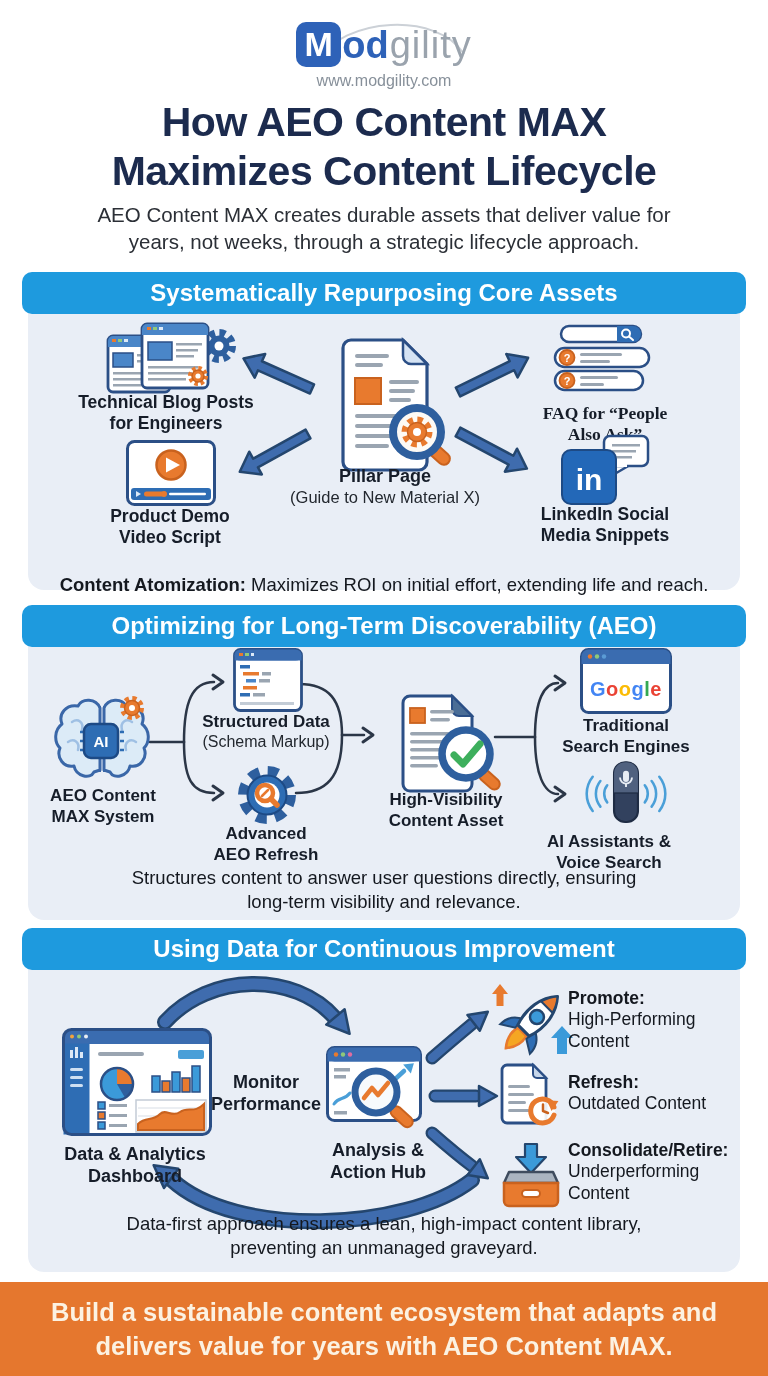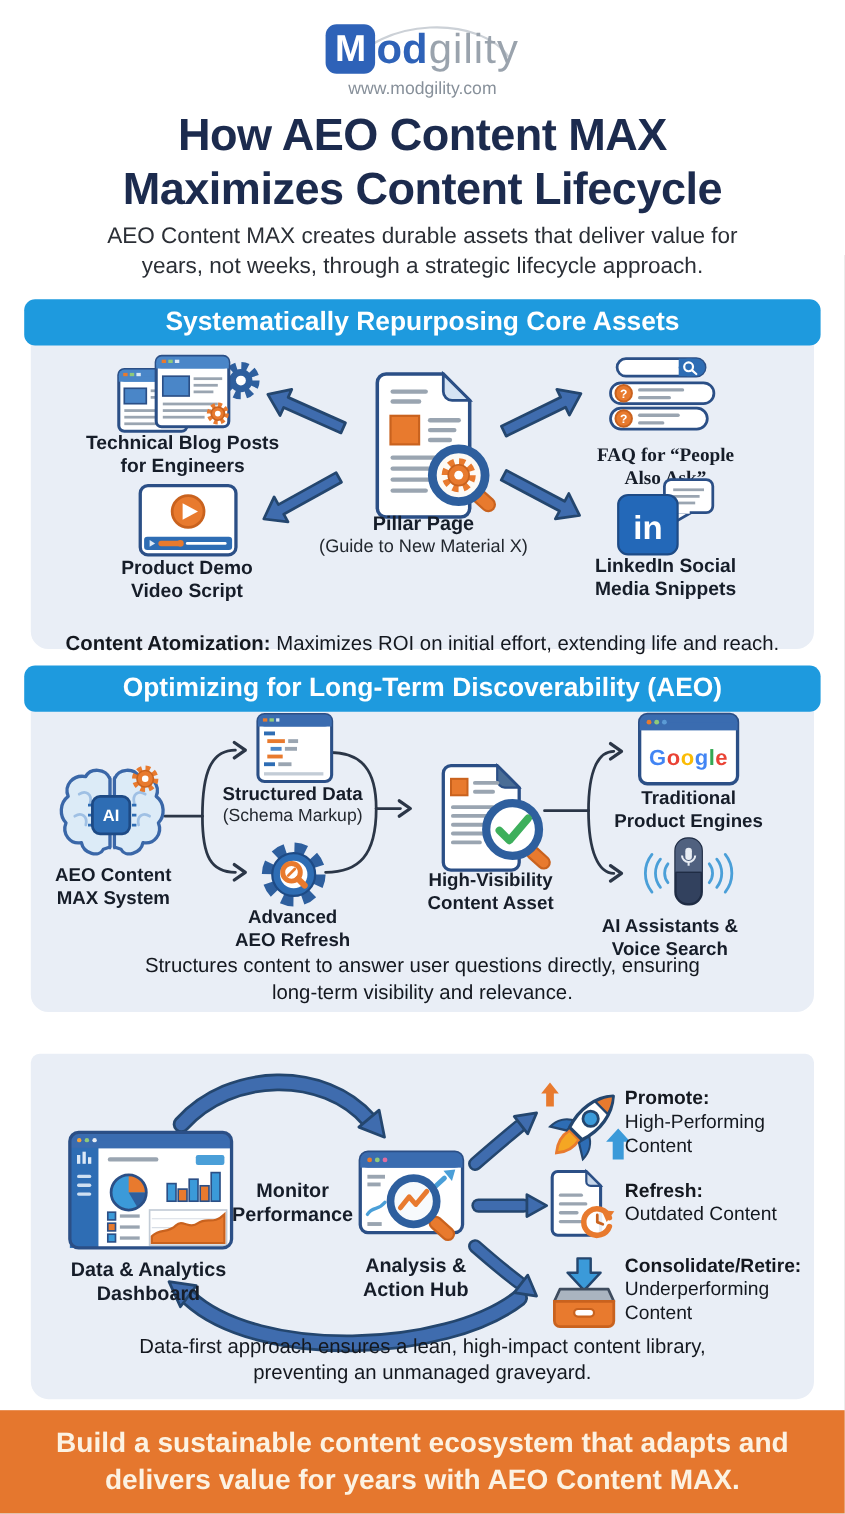--- a/index.html
+++ b/index.html
@@ -59,20 +59,23 @@
   <div class="abs sec-head" style="top:272px;">
       <span>Systematically Repurposing Core Assets</span>
     </div>
 
   <div class="abs sec-body" style="top:635px; height:285px;"></div>
   <div class="abs sec-head" style="top:605px;">
       <span>Optimizing for Long-Term Discoverability (AEO)</span>
     </div>
 
   <div class="abs sec-body" style="top:958px; height:314px;"></div>
+  <div class="abs sec-head" style="top:928px;">
+      <span>Using Data for Continuous Improvement</span>
+    </div>
 
   <svg id="arrow-overlay" width="768" height="1376" viewBox="0 0 768 1376">
 
     <path d="M316,62 C344,16 438,12 464,54" fill="none" stroke="#ccd1d7" stroke-width="2"></path>
 
     <g fill="#3f6cae" stroke="#24466e" stroke-width="2.5" stroke-linejoin="round">
       <g transform="translate(312,389) rotate(204)">
           <path d="M0,-5 H57 V-13 L75,0 L57,13 V5 H0 Z"></path>
         </g>
       <g transform="translate(308,434) rotate(151)">
@@ -338,21 +341,21 @@
   <svg class="icon" style="left:580px; top:648px;" width="92" height="66" viewBox="0 0 92 66">
     <rect x="1.5" y="1.5" width="89" height="63" rx="7" fill="#fff" stroke="#2b4f86" stroke-width="3"></rect>
     <rect x="1.5" y="1.5" width="89" height="14" rx="7" fill="#3a6cb0"></rect>
       <rect x="1.5" y="9" width="89" height="7" fill="#3a6cb0"></rect>
     <circle cx="10" cy="8.5" r="2.2" fill="#e87a2e"></circle>
       <circle cx="17" cy="8.5" r="2.2" fill="#8fc97a"></circle>
       <circle cx="24" cy="8.5" r="2.2" fill="#5b9bd5"></circle>
   </svg>
   <div class="abs" id="google-logo-text" style="left:582px; top:678px; width:88px;"><span style="color: rgb(66, 133, 244);">G</span><span style="color: rgb(234, 67, 53);">o</span><span style="color: rgb(251, 188, 5);">o</span><span style="color: rgb(66, 133, 244);">g</span><span style="color: rgb(52, 168, 83);">l</span><span style="color: rgb(234, 67, 53);">e</span></div>
   <div class="abs node-label" style="left:556px; top:716px; width:140px; font-size:17px;">Traditional
-Product Engines</div>
+Search Engines</div>
 
   <svg class="icon" style="left:585px; top:754px;" width="82" height="78" viewBox="0 0 96 80">
     <g fill="none" stroke="#4a9fd8" stroke-width="3" stroke-linecap="round">
       <path d="M18,26 a24,24 0 0 0 0,30"></path>
         <path d="M26,31 a16,16 0 0 0 0,20"></path>
         <path d="M9,21 a32,32 0 0 0 0,40"></path>
       <g transform="translate(96,0) scale(-1,1)">
           <path d="M18,26 a24,24 0 0 0 0,30"></path>
           <path d="M26,31 a16,16 0 0 0 0,20"></path>
           <path d="M9,21 a32,32 0 0 0 0,40"></path>

